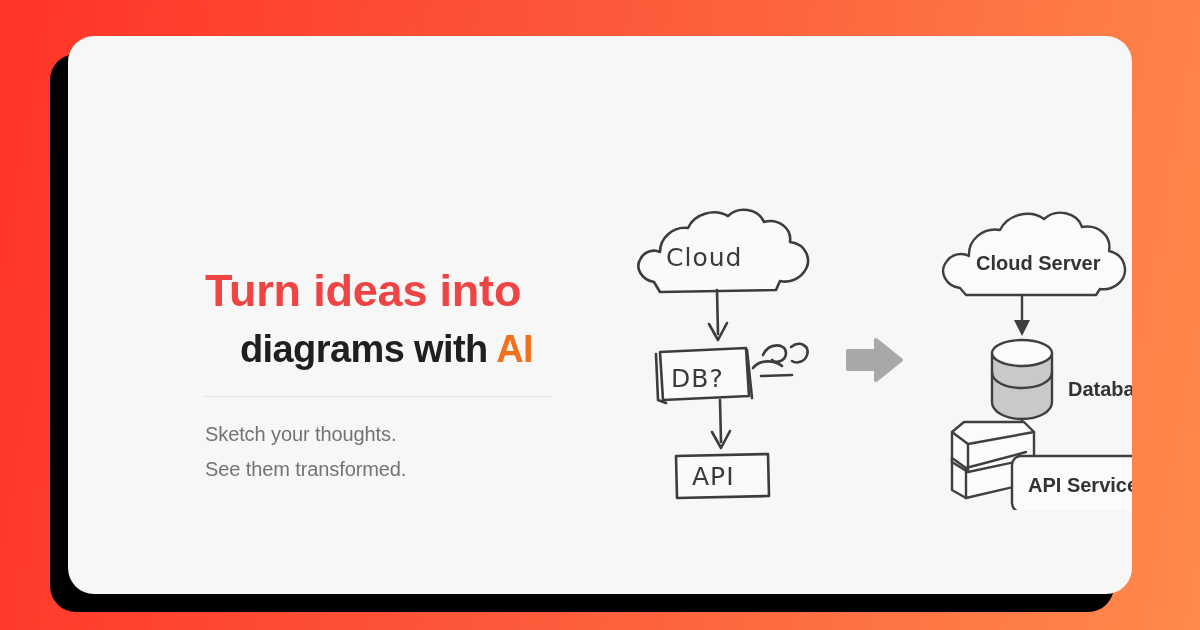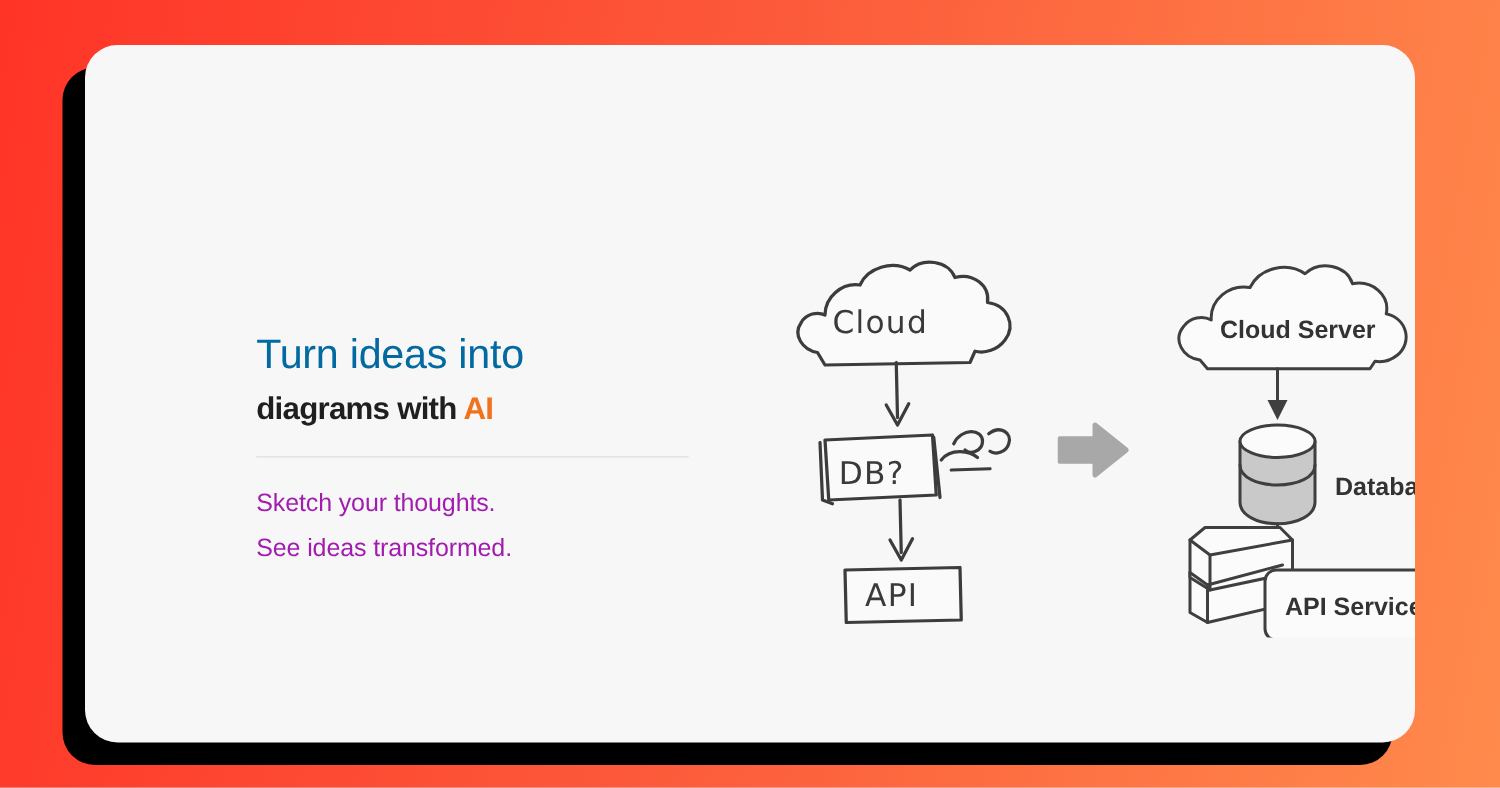--- a/index.html
+++ b/index.html
@@ -18,32 +18,32 @@
     background:#000; border-radius:26px;
   }
   #card {
     position:absolute; left:68px; top:36px; width:1064px; height:558px;
     background:#F7F7F7; border-radius:26px; overflow:hidden;
   }
 
   
   #copy { position:absolute; left:137px; top:228px; width:360px; }
   #headline-line1 {
-    font-size:33px; font-weight:400; color:#0369a1; letter-spacing:-0.2px;
+    font-size:45px; font-weight:700; color:#ef4444; letter-spacing:-0.2px;
     line-height:1.18; white-space:nowrap;
   }
   #headline-line2 {
-    font-size:25px; font-weight:700; color:#1F1F1F; letter-spacing:-0.6px;
-    line-height:1.25; margin-top:9px; white-space:nowrap;
+    font-size:38px; font-weight:700; color:#1F1F1F; letter-spacing:-0.6px;
+    line-height:1.25; margin-top:9px; white-space:nowrap;margin-left:35px;
   }
   #headline-accent { color:#F2711C; font-weight:700; }
   #divider { width:346px; height:1px; background:#DEDEDE; margin-top:22px; }
   #subcopy { margin-top:20px; }
   .subline {
-    font-size:20px; color:#a21caf; font-weight:400; line-height:1.78;
+    font-size:20px; color:#737373; font-weight:400; line-height:1.78;
     white-space:nowrap; letter-spacing:-0.1px;
   }
 
   
   #sketch-diagram { position:absolute; left:548px; top:164px; }
   #transform-arrow { position:absolute; left:778px; top:300px; }
   #clean-diagram { position:absolute; left:862px; top:164px; }
 
   svg { display:block; }
   .sketch-stroke { fill:none; stroke:#3C3C3C; stroke-width:2.6; stroke-linecap:round; stroke-linejoin:round; }
@@ -66,21 +66,21 @@
 <div id="card-shadow"></div>
 
 <div id="card">
 
   <div id="copy">
     <div id="headline-line1">Turn ideas into</div>
     <div id="headline-line2"><span>diagrams with </span><span id="headline-accent">AI</span></div>
     <div id="divider"></div>
     <div id="subcopy">
       <div class="subline">Sketch your thoughts.</div>
-      <div class="subline">See ideas transformed.</div>
+      <div class="subline">See them transformed.</div>
     </div>
   </div>
 
   <div id="sketch-diagram">
     <svg width="230" height="310" viewBox="0 0 230 310">
 
       <g>
         <path class="sketch-stroke sketch-fill" d="M38 82 C 26 80, 18 68, 25 58 C 29 51, 38 49, 44 52
              C 44 38, 57 26, 72 28 C 78 14, 98 8, 112 16
              C 122 6, 142 8, 148 22 C 162 18, 176 28, 174 42

